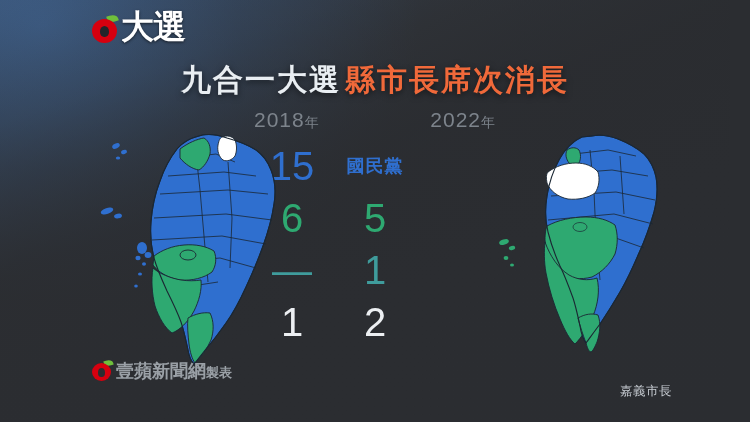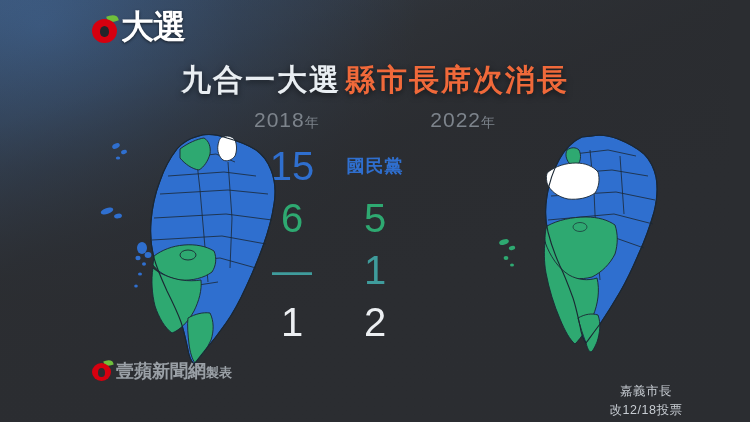--- a/index.html
+++ b/index.html
@@ -279,21 +279,20 @@
           C117,174 110,185 104,194 C98,202 93,209 90,213
           C87,209 85,203 84,196 C82,187 80,177 77,168
           C73,157 69,146 64,136 C59,125 55,114 52,102
           C49,90 49,78 51,66 C53,53 57,41 63,30 C69,19 77,11 86,7 Z"></path>
       </g>
     </svg>
   </div>
 
   <div class="note">
     <div>嘉義市長</div>
-    <div>改12/18投票</div>
   </div>
 
   <div class="watermark">
     <div class="wm-apple">
       <div class="leaf"></div>
       <div class="body"></div>
       <div class="hole"></div>
     </div>
     <div class="wm-text"><span>壹蘋新聞網</span><span class="sm">製表</span></div>
   </div>

